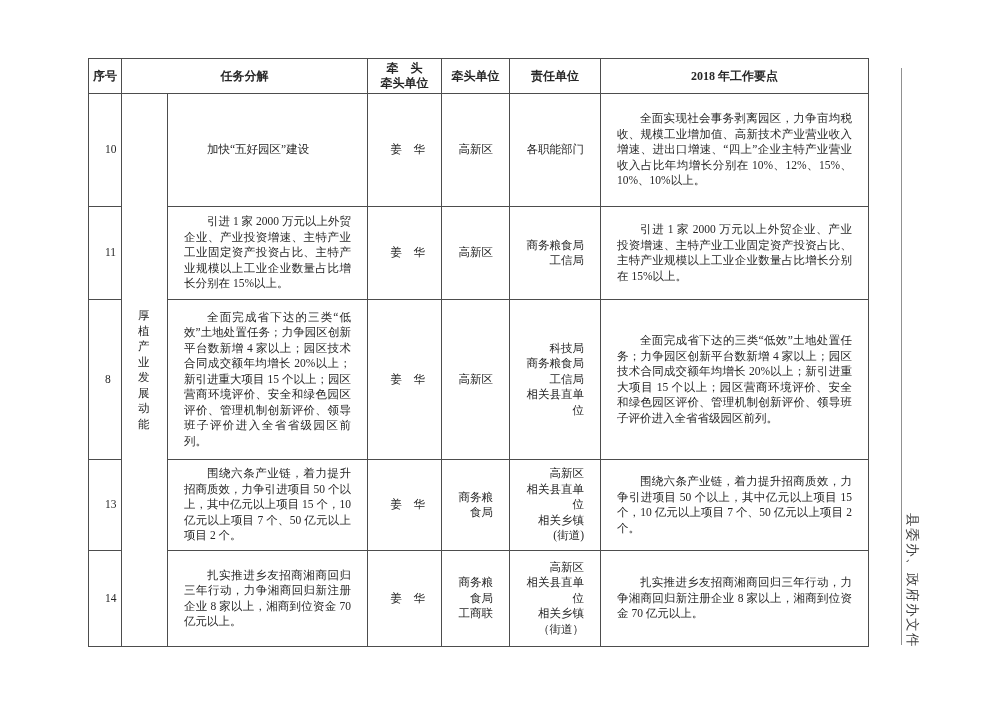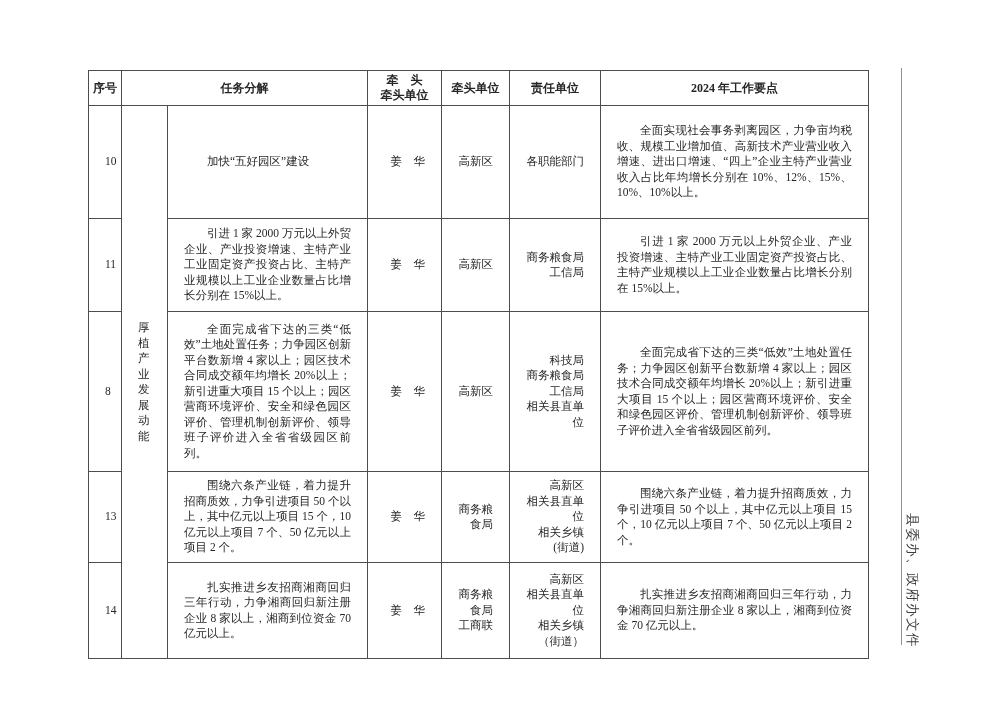--- a/index.html
+++ b/index.html
@@ -3,21 +3,21 @@
 <meta charset="utf-8">
 <style>
   html,body{margin:0;padding:0;}
   body{
     width:1000px;height:706px;position:relative;background:#ffffff;
     font-family:"Liberation Serif","DejaVu Serif",serif;
     color:#262626;
   }
   
   table.doc-table{
-    position:absolute;left:88px;top:70px;
+    position:absolute;left:88px;top:58px;
     border-collapse:collapse;table-layout:fixed;
     width:780px;
   }
   .doc-table td,.doc-table th{
     border:1px solid #4d4d4d;
     vertical-align:middle;
     font-size:11.5px;
     line-height:15.5px;
     overflow:hidden;
     font-weight:normal;
@@ -76,21 +76,21 @@
     <col style="width:268px">
   </colgroup>
   <tbody>
     <tr class="r-head">
       <th>序号</th>
       <th colspan="2">任务分解</th>
       <th class="pre">牵　头
 牵头单位</th>
       <th>牵头单位</th>
       <th>责任单位</th>
-      <th>2024 年工作要点</th>
+      <th>2018 年工作要点</th>
     </tr>
 
     <tr class="r-10">
       <td class="cell-idx">10</td>
       <td class="cell-cat" rowspan="5">厚植
 产业
 发展
 动能</td>
       <td class="cell-task">加快“五好园区”建设</td>
       <td class="cell-mid">姜　华</td>

